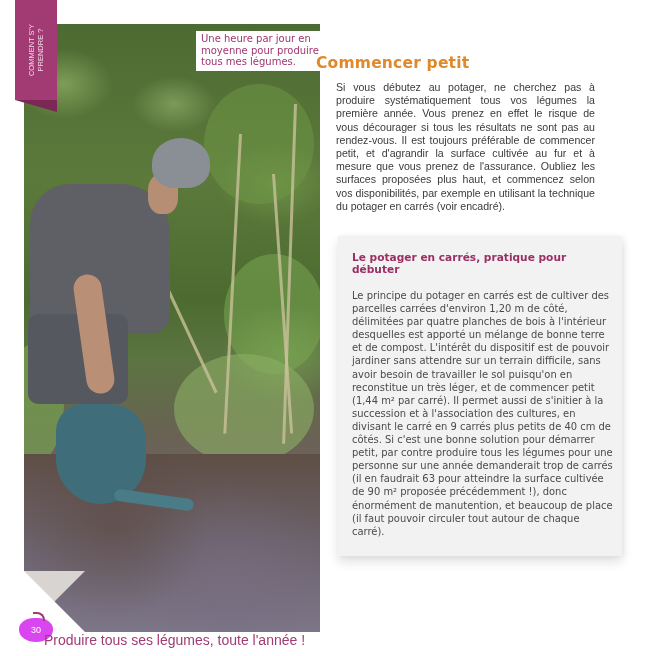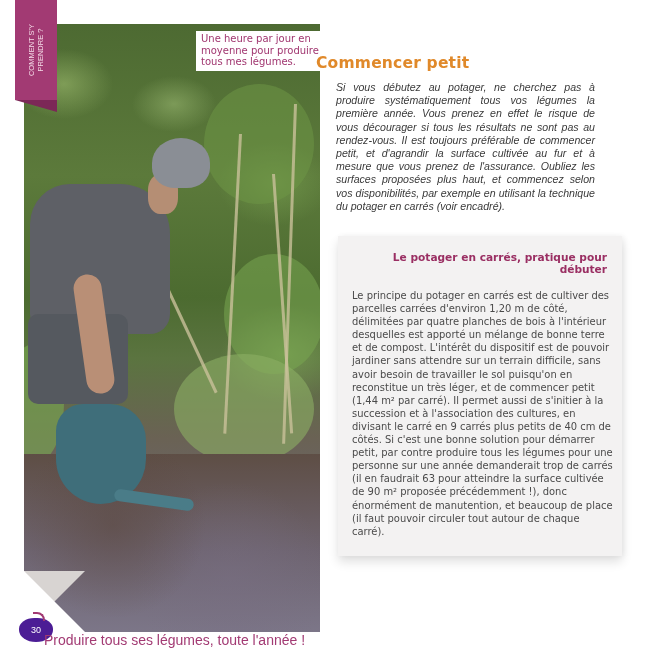--- a/index.html
+++ b/index.html
@@ -35,30 +35,30 @@
   .section-tab { position:absolute; left:15px; top:0; width:42px; height:100px; background:#a23a73; }
   .section-tab .fold { position:absolute; left:0; top:100px; width:0; height:0; border-top:12px solid #7c2857; border-left:42px solid transparent; }
   .section-tab .tab-text { position:absolute; left:0; top:0; width:100px; height:42px; transform-origin:0 0; transform:translate(0,100px) rotate(-90deg);
     color:#f5dbe8; font-size:7.5px; line-height:9px; text-align:center; padding-top:12px; box-sizing:border-box; font-family:"Liberation Sans", sans-serif; }
 
   
   .corner-fold { position:absolute; left:24px; top:571px; width:0; height:0; border-top:61px solid #d8d4d2; border-right:61px solid transparent; }
   .corner-white { position:absolute; left:24px; top:571px; width:0; height:0; border-bottom:61px solid #ffffff; border-right:61px solid transparent; }
 
   
-  .page-badge { position:absolute; left:19px; top:618px; width:34px; height:24px; background:#4c1d95; border-radius:45% 45% 50% 50%; color:#fff; font-size:9px; text-align:center; line-height:24px; font-family:"Liberation Sans", sans-serif; }
+  .page-badge { position:absolute; left:19px; top:618px; width:34px; height:24px; background:#d946ef; border-radius:45% 45% 50% 50%; color:#fff; font-size:9px; text-align:center; line-height:24px; font-family:"Liberation Sans", sans-serif; }
   .page-badge .stem { position:absolute; left:14px; top:-6px; width:10px; height:7px; border-top:2px solid #a23a73; border-right:2px solid #a23a73; border-radius:0 8px 0 0; }
   .footer-title { position:absolute; left:44px; top:632px; color:#a23a73; font-size:14px; font-family:"Liberation Sans", sans-serif;text-align:right; }
 
   
   .heading { position:absolute; left:316px; top:54px; color:#e0892a; font-size:15.5px; font-weight:bold; font-family:"DejaVu Sans", sans-serif; letter-spacing:0.2px; }
-  .body-text { position:absolute; left:336px; top:81px; width:259px; color:#3a3a3a; font-size:10.6px; line-height:13.2px; text-align:justify; font-family:"Liberation Sans", sans-serif; hyphens:manual;font-style:italic; }
+  .body-text { position:absolute; left:336px; top:81px; width:259px; color:#3a3a3a; font-size:10.6px; line-height:13.2px; text-align:justify; font-family:"Liberation Sans", sans-serif; hyphens:manual; }
 
   .box { position:absolute; left:338px; top:236px; width:284px; height:320px; background:#f3f2f2; box-shadow:0 6px 10px rgba(0,0,0,0.12), 2px 0 6px rgba(0,0,0,0.05); }
-  .box-title { position:absolute; left:14px; top:16px; width:255px; color:#9a2f63; font-size:10.6px; line-height:11.5px; font-weight:bold; font-family:"DejaVu Sans", sans-serif;text-align:right; }
+  .box-title { position:absolute; left:14px; top:16px; width:255px; color:#9a2f63; font-size:10.6px; line-height:11.5px; font-weight:bold; font-family:"DejaVu Sans", sans-serif; }
   .box-text { position:absolute; left:14px; top:41px; width:262px; color:#4a4a4a; font-size:9.95px; line-height:13.1px; font-family:"DejaVu Sans", sans-serif;margin-top:12px; }
 </style>
 </head>
 <body>
 
 <div class="photo">
   <div class="foliage" style="left:180px;top:60px;width:110px;height:120px;background:rgba(110,150,70,0.55)"></div>
   <div class="foliage" style="left:200px;top:230px;width:100px;height:120px;background:rgba(120,165,80,0.55)"></div>
   <div class="foliage" style="left:150px;top:330px;width:140px;height:110px;background:rgba(140,175,100,0.6)"></div>
   <div class="foliage" style="left:-20px;top:320px;width:60px;height:120px;background:rgba(120,170,80,0.6)"></div>

